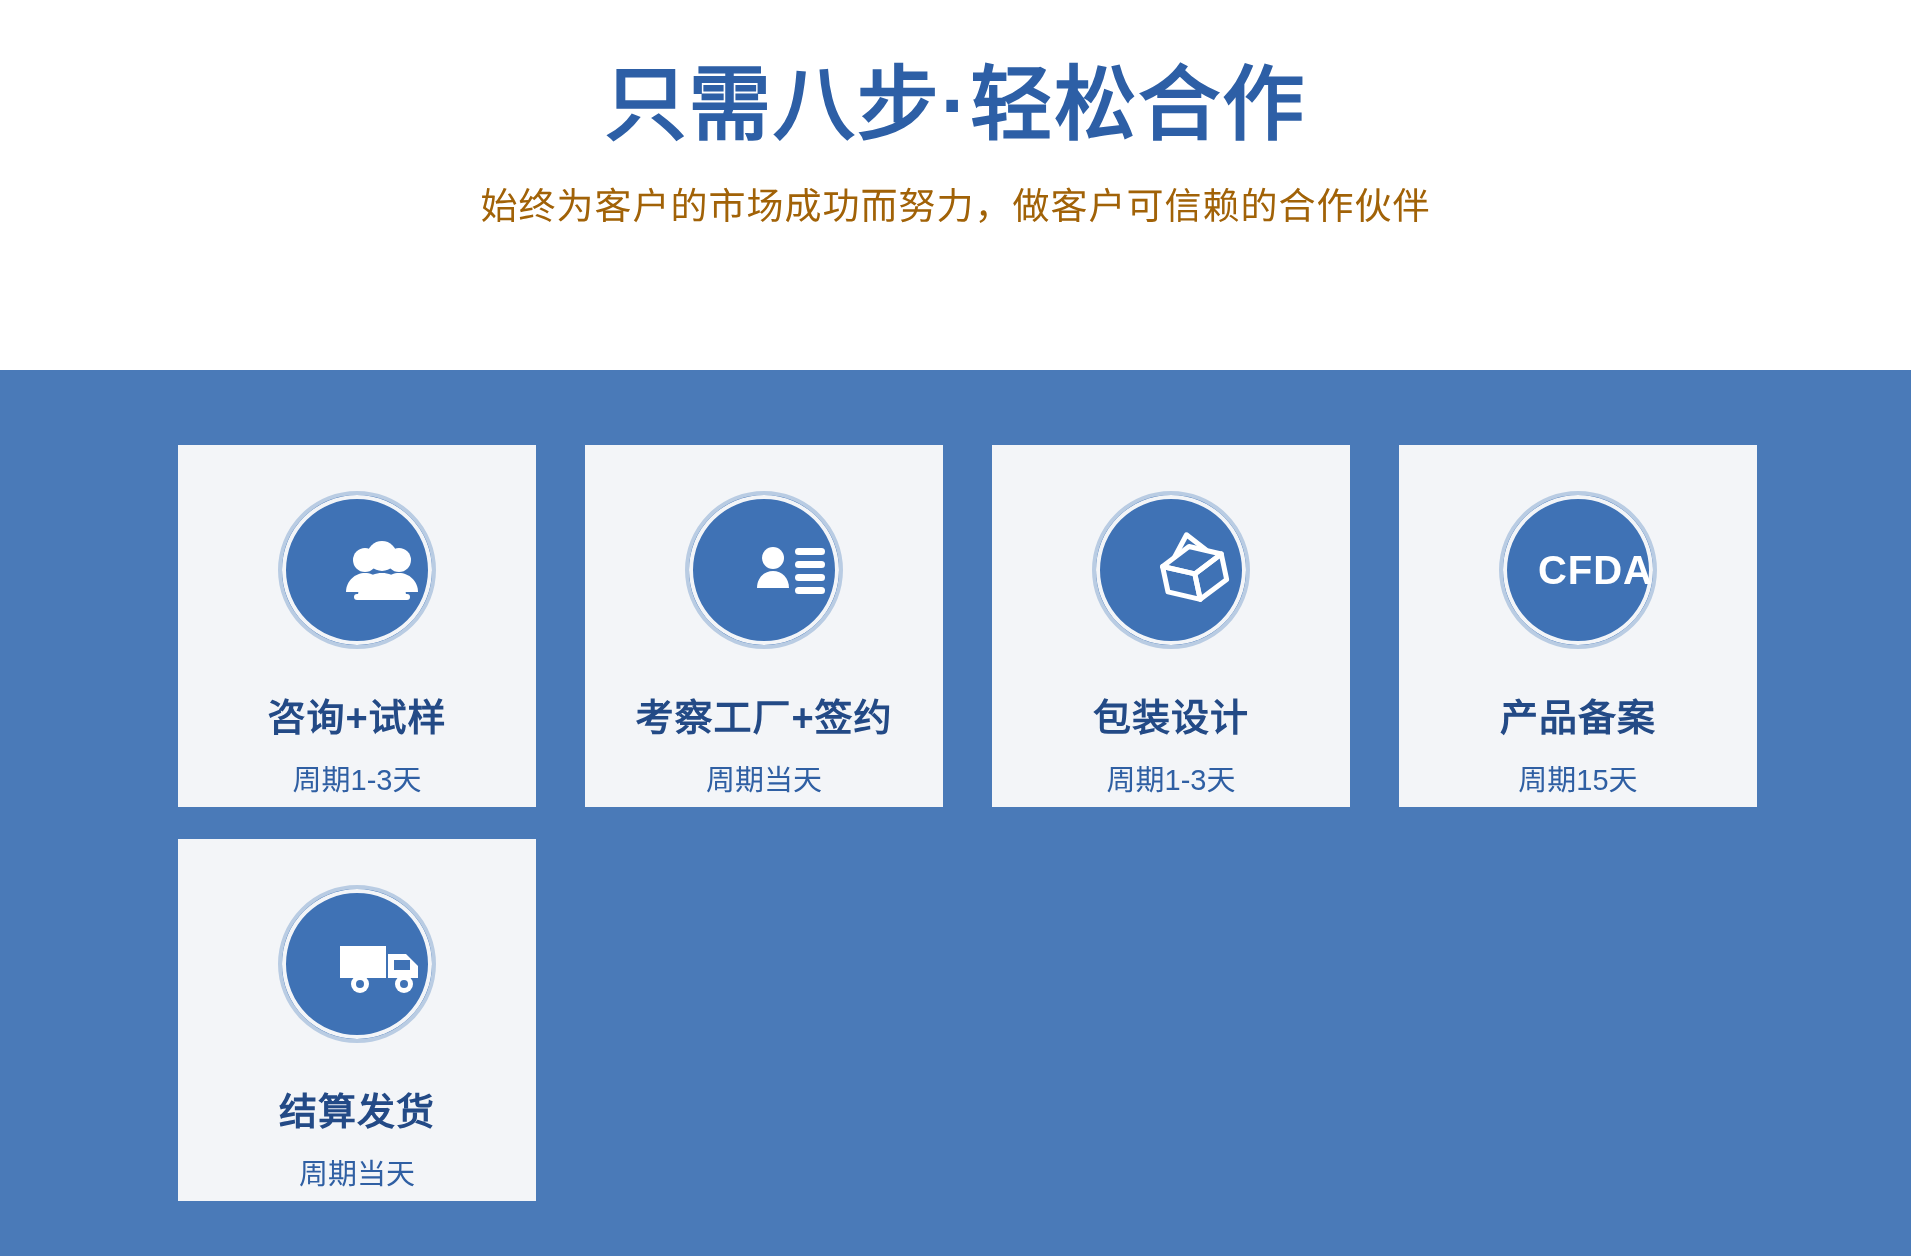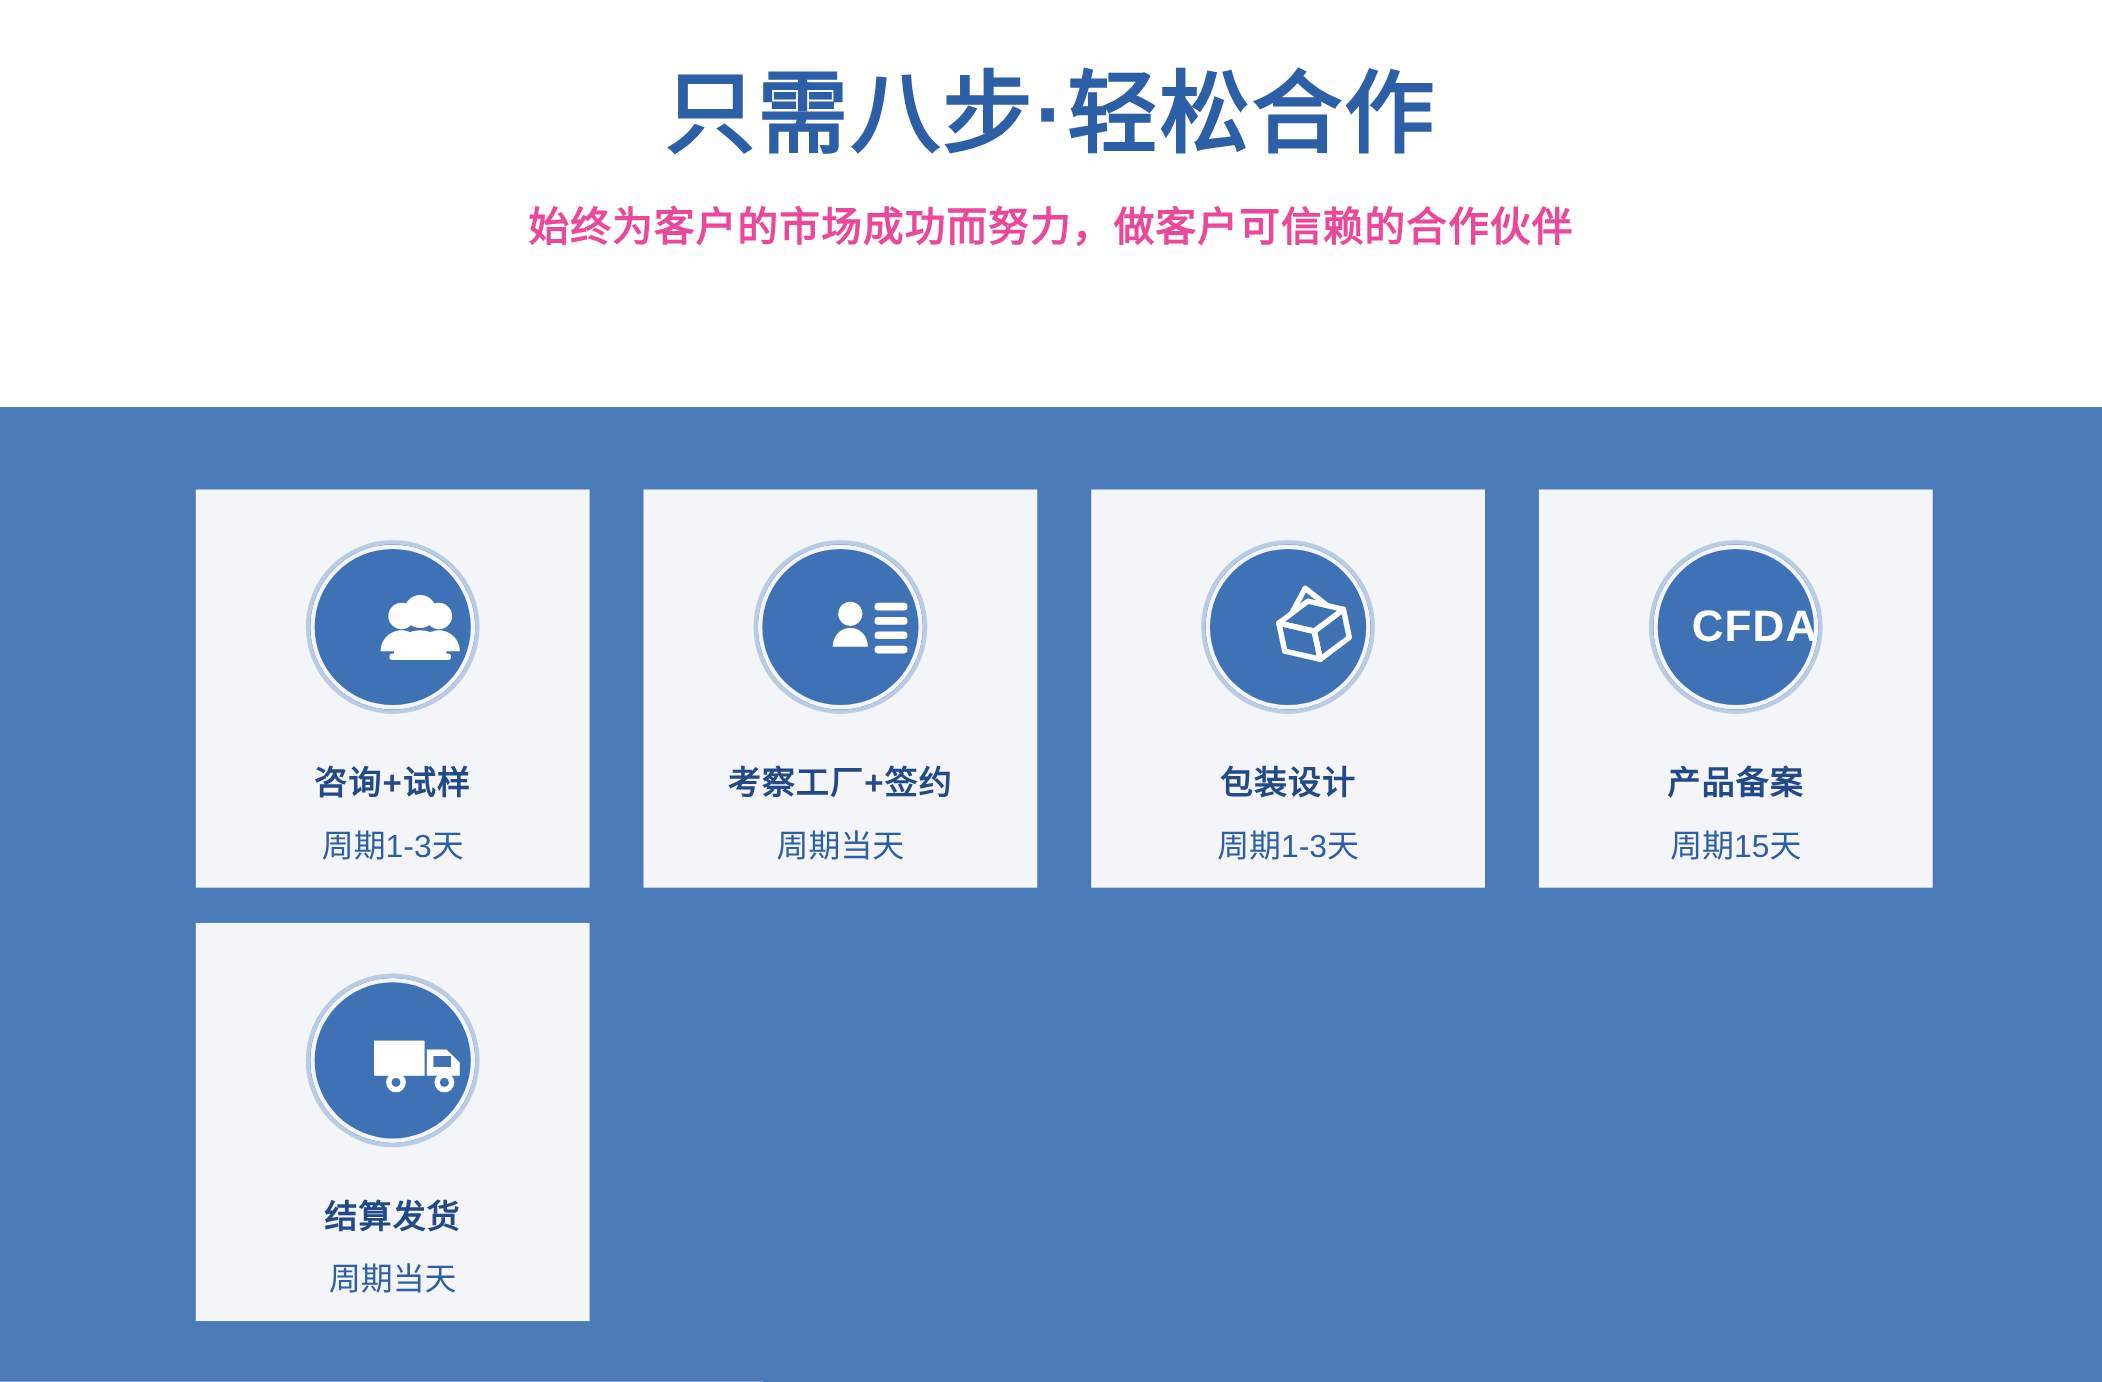--- a/index.html
+++ b/index.html
@@ -38,22 +38,22 @@
     font-size: 82px;
     font-weight: bold;
     color: #2d5fa6;
     letter-spacing: 2px;
     line-height: 1.1;
     white-space: nowrap;
   }
   .sub-title {
     margin-top: 26px;
     font-size: 37px;
-    font-weight: bold;
-    color: #ec4899;
+    font-weight: normal;
+    color: #a16207;
     letter-spacing: 1px;
     white-space: nowrap;
   }
 
   
   .panel {
     position: absolute;
     top: 370px;
     left: 0;
     width: 1911px;
@@ -89,21 +89,21 @@
     box-shadow: 0 0 0 4px #f3f5f8 inset;
     display: flex;
     align-items: center;
     justify-content: flex-end;
   }
   .icon-wrap svg {
     display: block;
   }
   .card-title {
     margin-top: 38px;
-    font-size: 30px;
+    font-size: 38px;
     font-weight: bold;
     color: #234a86;
     letter-spacing: 1px;
     white-space: nowrap;
   }
   .card-sub {
     margin-top: 14px;
     font-size: 29px;
     color: #2f5fa3;
     white-space: nowrap;

